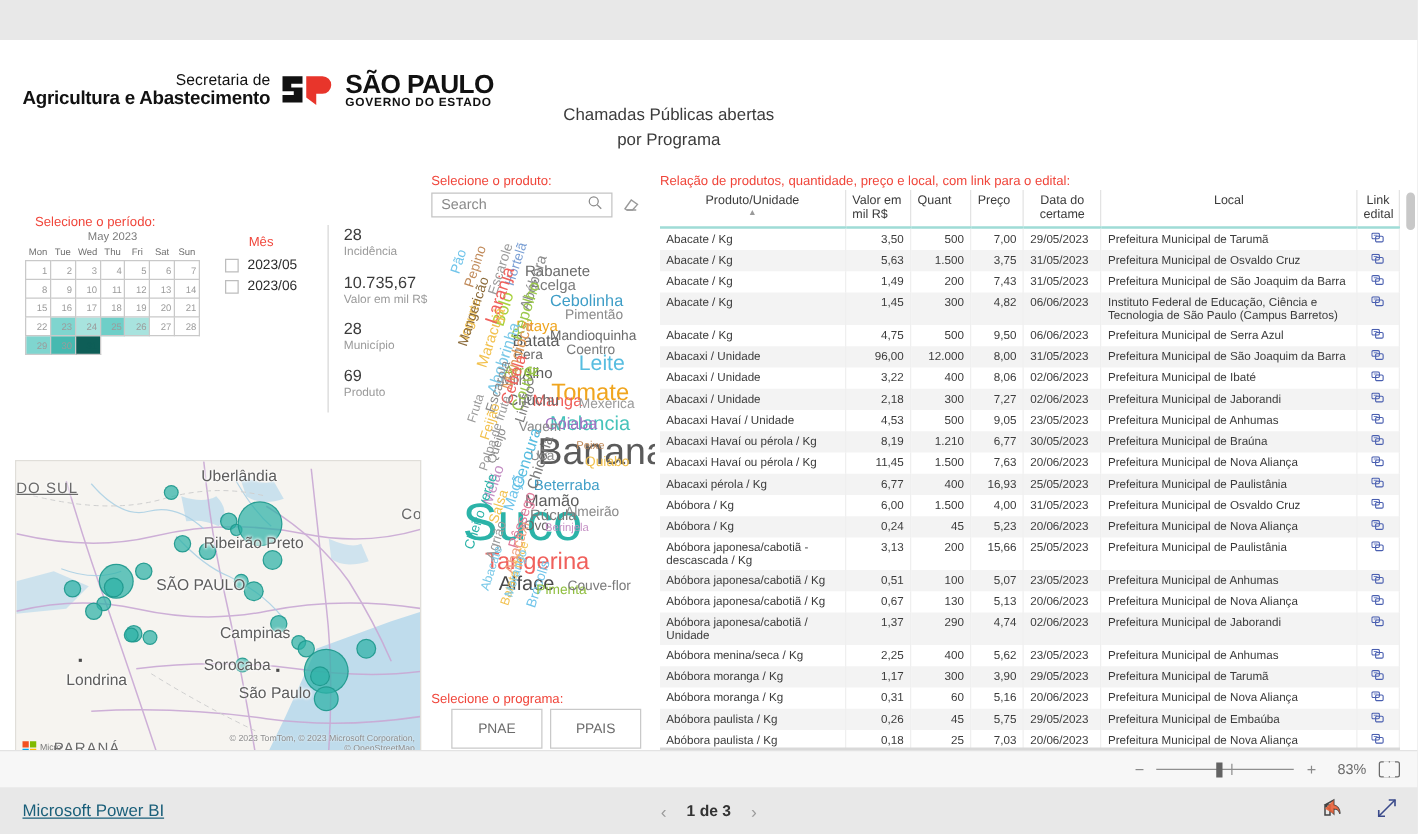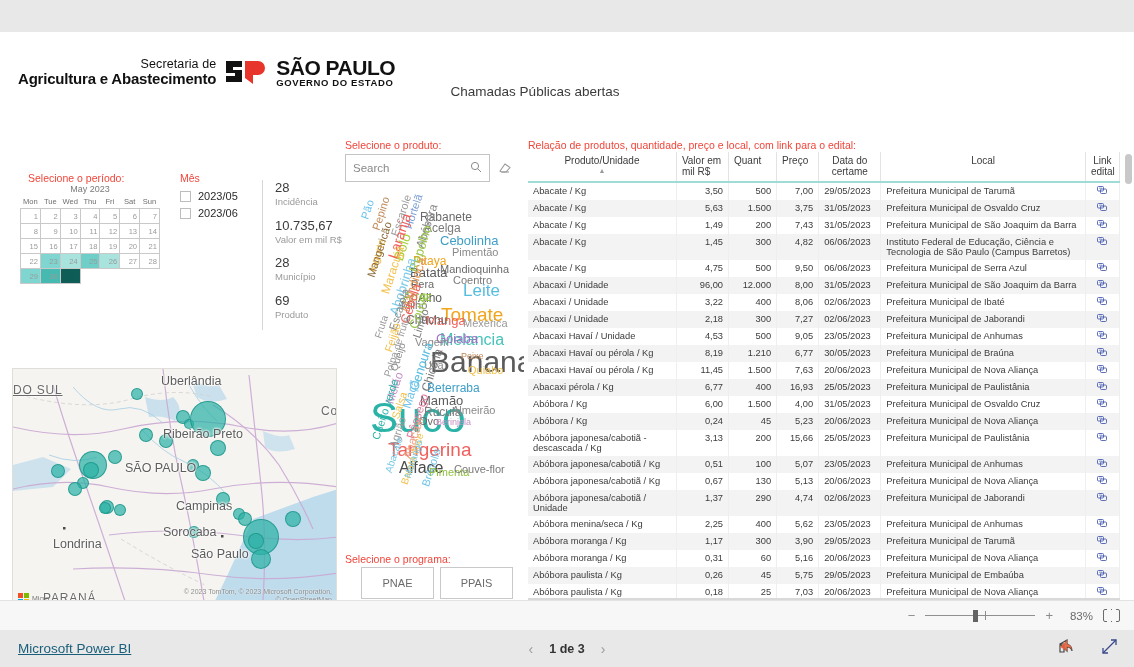--- a/index.html
+++ b/index.html
@@ -53,39 +53,39 @@
     border: 1px solid #c9c9c9; background: #fff;
   }
   table.cal-grid td.empty { border: none; background: transparent; }
   td.s1 { background: #7fd5cf !important; }
   td.s2 { background: #a8e3de !important; }
   td.s3 { background: #6ecfc8 !important; }
   td.s4 { background: #46b9b0 !important; }
   td.s5 { background: #0e5e57 !important; color: #0e5e57 !important; }
 
   
-  .mes { position: absolute; left: 180px; top: 140px; }
+  .mes { position: absolute; left: 180px; top: 156px; text-align: center; }
   .mes-title { font-size: 10.5px; color: #f0453a; margin-bottom: 6px; }
   .chk-row { display: flex; align-items: center; gap: 7px; margin-bottom: 5px; }
   .chk-box { width: 11px; height: 11px; border: 1px solid #bdbdbd; background: #fff; }
   .chk-lbl { font-size: 11px; color: #2b2b2b; }
 
   
   .kpis {
     position: absolute; left: 262px; top: 148px;
     border-left: 1px solid #d7d7d7; padding-left: 12px;
   }
   .kpi { margin-bottom: 9px; }
   .kpi-val { font-size: 13px; color: #3b3b3b; line-height: 1.25; }
   .kpi-lbl { font-size: 9.5px; color: #9a9a9a; line-height: 1.3; }
 
   
   .search-wrap { position: absolute; left: 345px; top: 122px; display: flex; align-items: center; gap: 8px; }
   .search-box {
-    width: 145px; height: 28px; border: 1px solid #c4c4c4; background: #fff;
+    width: 145px; height: 20px; border: 1px solid #c4c4c4; background: #fff;
     display: flex; align-items: center; padding: 0 7px;
   }
   .search-txt { flex: 1; font-size: 11.5px; color: #8a8a8a; }
   .eraser { width: 14px; height: 14px; }
 
   
   .cloud {
     position: absolute; left: 348px; top: 160px;
     width: 176px; height: 300px; overflow: hidden;
   }
@@ -219,20 +219,21 @@
         </svg>
       </div>
       <div class="logo-sp">
         <div class="logo-sp1">SÃO PAULO</div>
         <div class="logo-sp2">GOVERNO DO ESTADO</div>
       </div>
     </div>
 
     <div class="report-title">
       <div>Chamadas Públicas abertas</div>
+      <div>por Programa</div>
     </div>
 
     <div class="sec-label" style="left:28px; top:140px;">Selecione o período:</div>
     <div class="cal">
       <div class="cal-month">May 2023</div>
       <table class="cal-grid">
         <thead>
             <tr id="cal-head">
               <th>Mon</th>
               <th>Tue</th>

